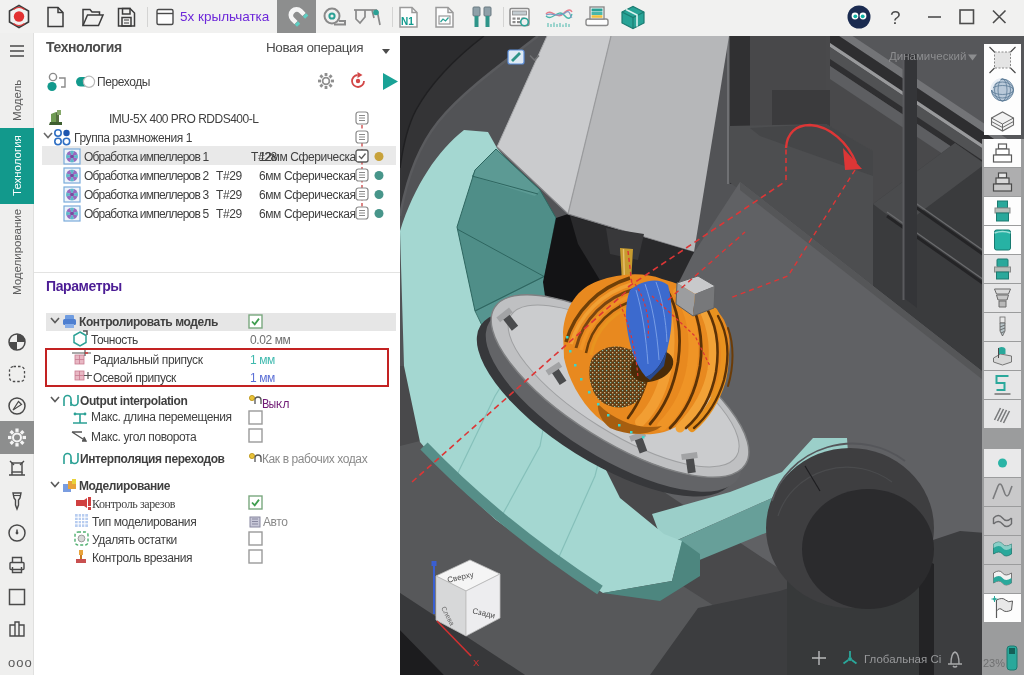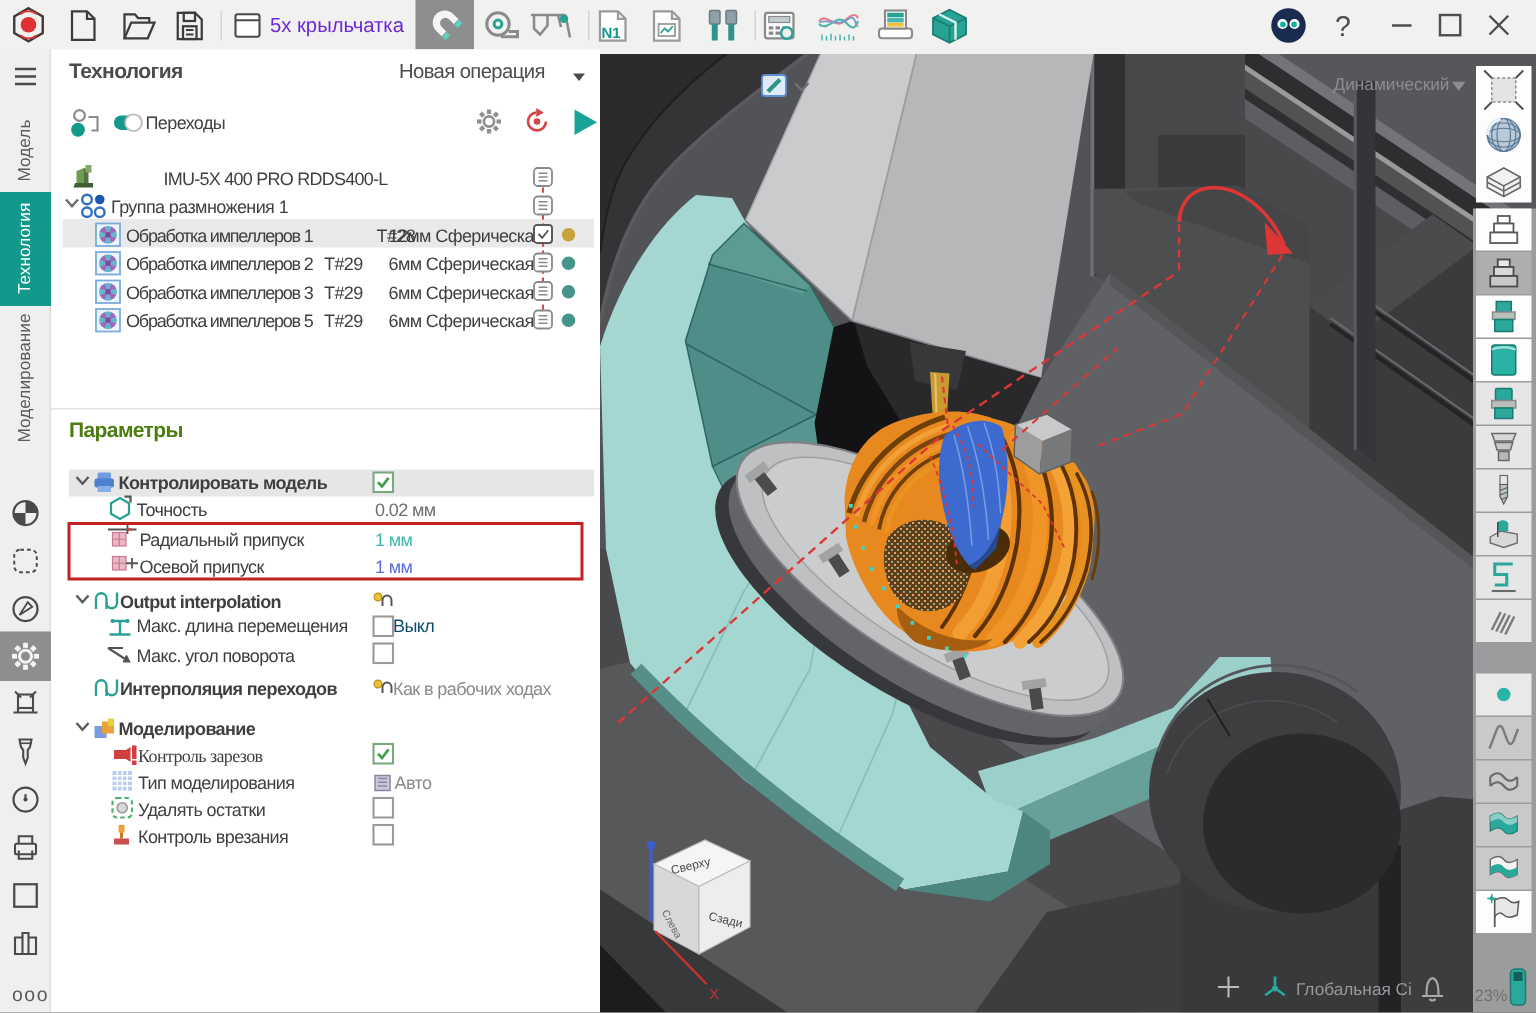--- a/index.html
+++ b/index.html
@@ -242,31 +242,31 @@
   <div class="row" style="left:50px;top:136px;letter-spacing:-0.8px;">Обработка импеллеров 2</div>
   <div class="row teal" style="left:182px;top:136px;">Т#29</div>
   <div class="row gray" style="left:225px;top:136px;">6мм Сферическая</div>
   <div class="row" style="left:50px;top:155px;letter-spacing:-0.8px;">Обработка импеллеров 3</div>
   <div class="row teal" style="left:182px;top:155px;">Т#29</div>
   <div class="row gray" style="left:225px;top:155px;">6мм Сферическая</div>
   <div class="row" style="left:50px;top:174px;letter-spacing:-0.8px;">Обработка импеллеров 5</div>
   <div class="row teal" style="left:182px;top:174px;">Т#29</div>
   <div class="row gray" style="left:225px;top:174px;">6мм Сферическая</div>
 
-  <div class="row" style="left:12px;top:245px;font-size:14px;font-weight:bold;color:#4d7c0f;text-align:center;">Параметры</div>
+  <div class="row" style="left:12px;top:245px;font-size:14px;font-weight:bold;color:#4c1d95;text-align:center;">Параметры</div>
 
   <div class="row" style="left:45px;top:282px;font-weight:bold;">Контролировать модель</div>
   <div class="row" style="left:57px;top:300px;">Точность</div>
   <div class="row" style="left:216px;top:300px;color:#6f6f6f;">0.02 мм</div>
   <div class="row" style="left:59px;top:320px;">Радиальный припуск</div>
   <div class="row" style="left:216px;top:320px;color:#3eb9ae;">1 мм</div>
   <div class="row" style="left:59px;top:338px;">Осевой припуск</div>
   <div class="row" style="left:216px;top:338px;color:#5b6fd6;">1 мм</div>
   <div class="row" style="left:46px;top:361px;font-weight:bold;">Output interpolation</div>
-  <div class="row" style="left:228px;top:377px;color:#0c4a6e;">Выкл</div>
+  <div class="row" style="left:228px;top:365px;color:#701a75;font-family:Liberation Mono, monospace;">Выкл</div>
   <div class="row" style="left:57px;top:377px;">Макс. длина перемещения</div>
   <div class="row" style="left:57px;top:397px;">Макс. угол поворота</div>
   <div class="row" style="left:46px;top:419px;font-weight:bold;">Интерполяция переходов</div>
   <div class="row" style="left:228px;top:419px;color:#8a8a8a;">Как в рабочих ходах</div>
   <div class="row" style="left:45px;top:446px;font-weight:bold;">Моделирование</div>
   <div class="row" style="left:58px;top:464px;font-family:Liberation Serif, serif;">Контроль зарезов</div>
   <div class="row" style="left:58px;top:482px;text-align:right;">Тип моделирования</div>
   <div class="row" style="left:229px;top:482px;color:#8a8a8a;">Авто</div>
   <div class="row" style="left:58px;top:500px;">Удалять остатки</div>
   <div class="row" style="left:58px;top:518px;">Контроль врезания</div>

